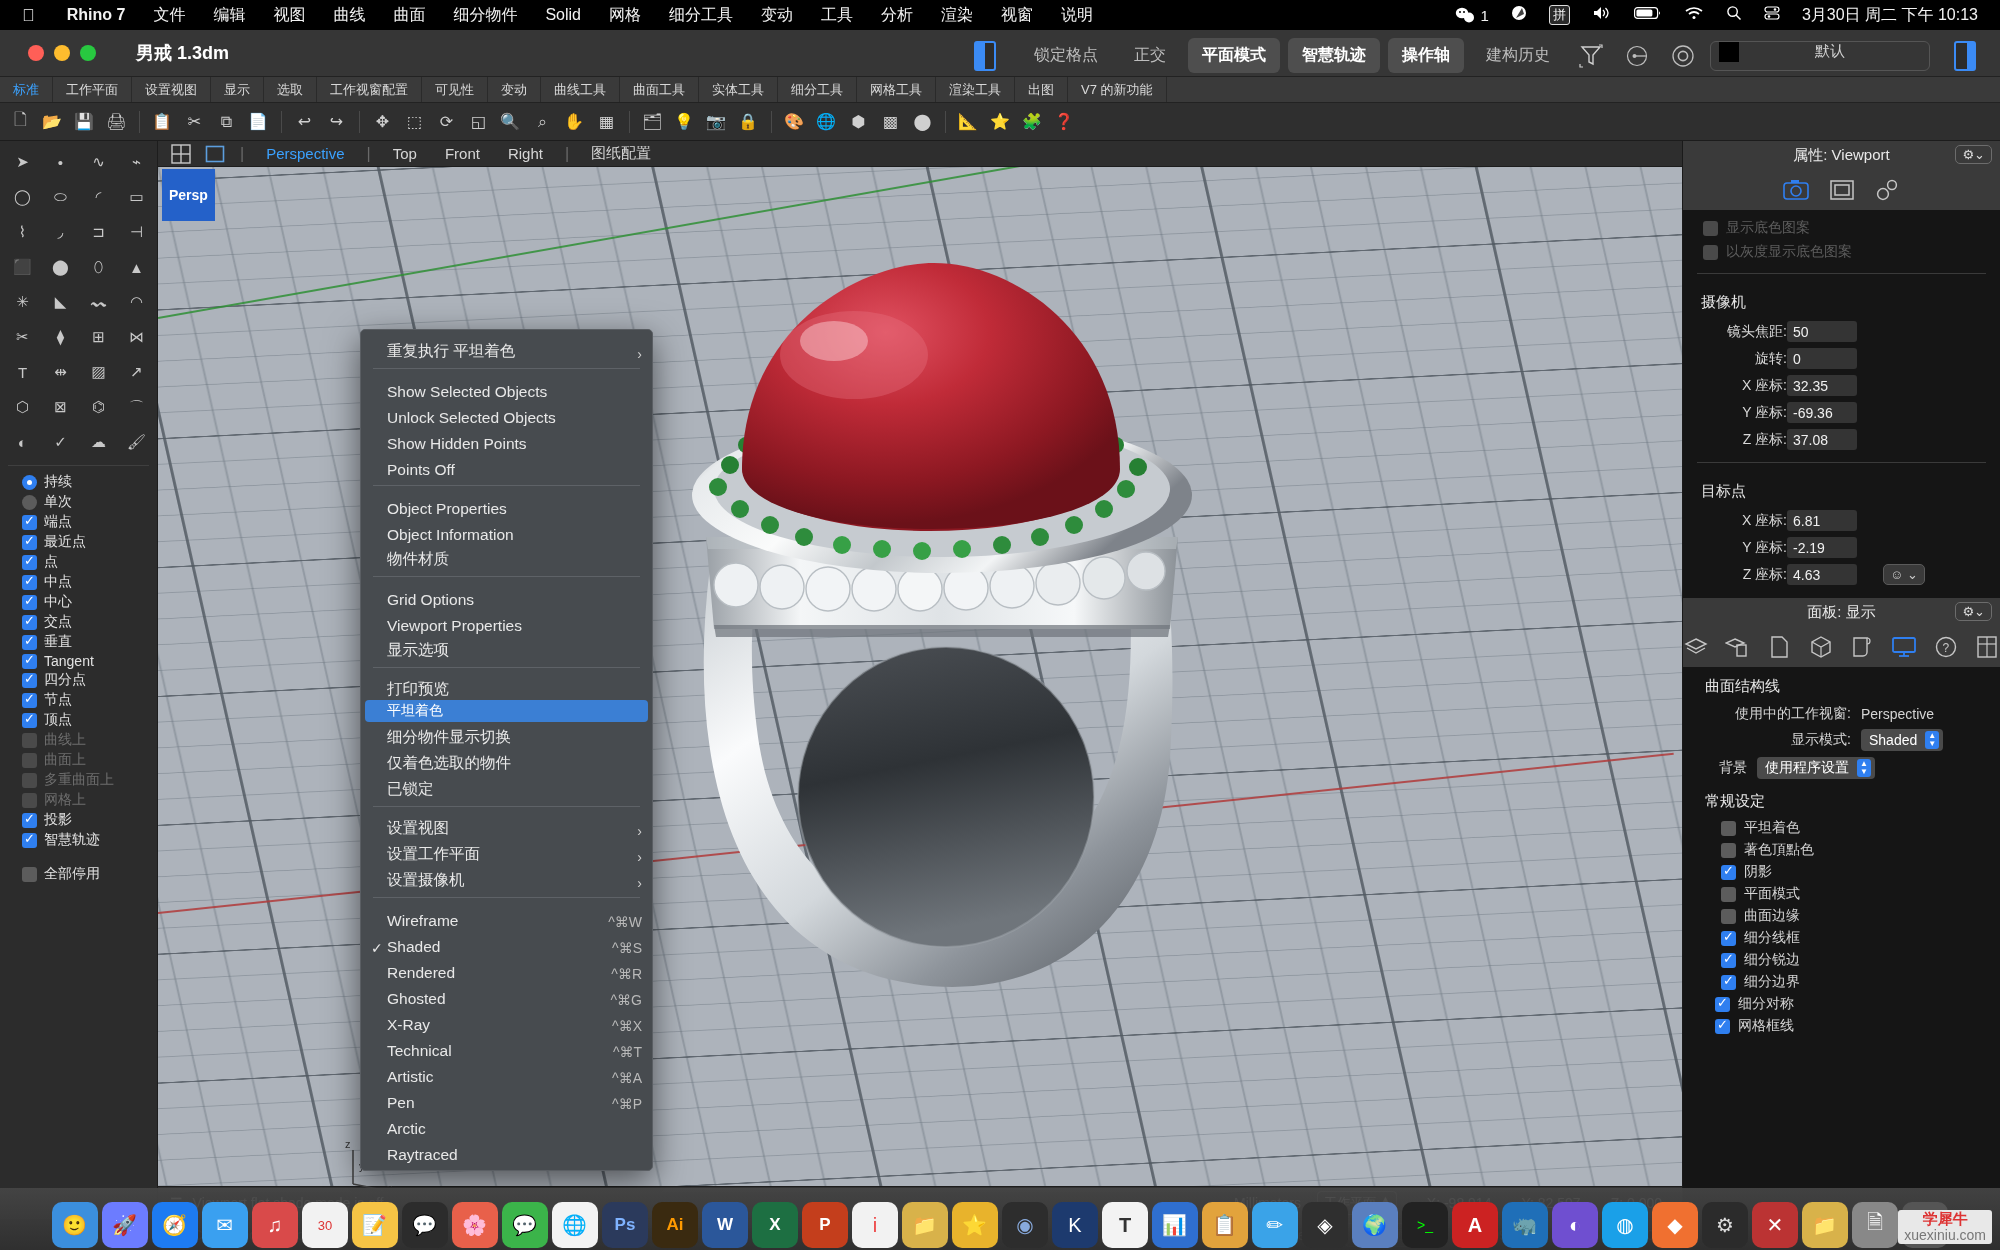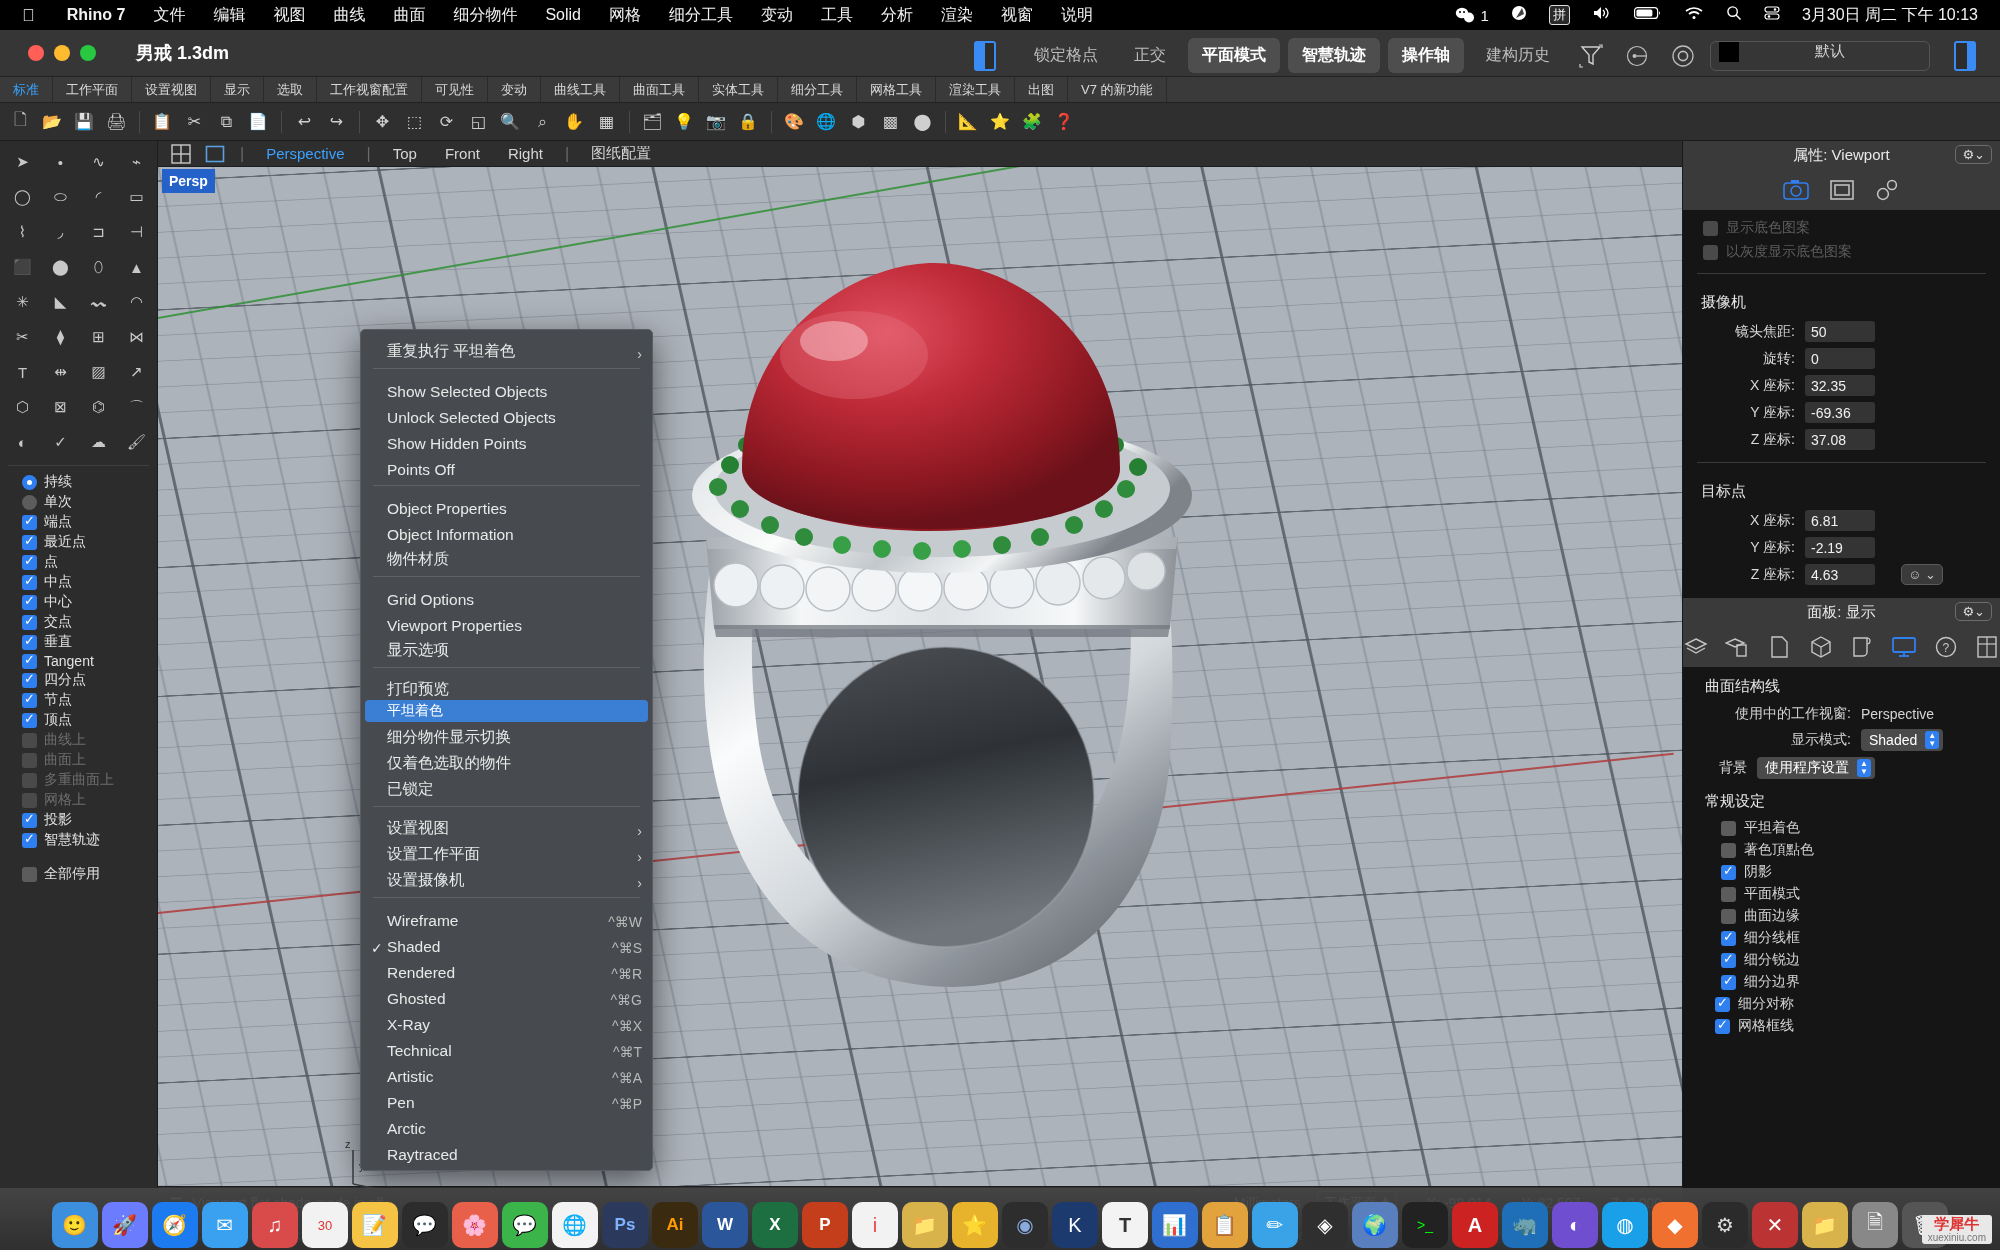--- a/index.html
+++ b/index.html
@@ -89,21 +89,21 @@
   .gridmajor { position:absolute; inset:-40%; background-image:
       linear-gradient(rgba(80,88,96,.75) 1.5px, transparent 1.5px),
       linear-gradient(90deg, rgba(80,88,96,.75) 1.5px, transparent 1.5px);
     background-size:130px 130px; transform:rotateX(62deg) rotate(-6deg) scale(2.1); }
   .axisG { position:absolute; left:0; top:150px; width:100%; height:2px; background:#2f8f35;
     transform:rotate(-10deg); transform-origin:left center; opacity:.85; }
   .axisR { position:absolute; left:0; top:745px; width:100%; height:2px; background:#b03a3a;
     transform:rotate(-6deg); transform-origin:left center; opacity:.85; }
 
   .vplabel { position:absolute; left:4px; top:2px; background:#2461c9; color:#fff; font-size:14px;
-    font-weight:bold; padding:4px 7px; z-index:5; }
+    font-weight:bold; padding:18px 7px; z-index:5; }
   .axisgizmo { position:absolute; left:185px; bottom:20px; width:60px; height:60px; z-index:4; }
 
   
   .ring { position:absolute; left:500px; top:70px; width:560px; height:760px; }
 
   
   .ctxmenu { position:absolute; left:202px; top:188px; width:293px; background:#474b4f;
     border-radius:5px; box-shadow:0 10px 34px rgba(0,0,0,.55); z-index:40; padding:6px 0;
     border:1px solid #5a5e63; }
   .ctxitem { display:flex; align-items:flex-end; height:26px; padding:0 10px 0 26px;
@@ -135,21 +135,21 @@
     padding:1px 6px; font-size:13px; color:#ddd; }
   .picons { height:40px; background:#3a3a3a; display:flex; align-items:center; justify-content:center; gap:16px; }
   .picons .pic { width:30px; height:26px; display:flex; align-items:center; justify-content:center;
     color:#c6c6c6; }
   .picons .pic.act { color:#2f7ff0; }
   .pbody { padding:6px 0 0 0; overflow:hidden; }
   .prow { display:flex; align-items:center; gap:8px; padding:3px 12px 3px 20px; font-size:14px; color:#cfcfcf; }
   .prow.dim { color:#5d5d5d; }
   .psec { font-size:15px; color:#e4e4e4; padding:10px 0 6px 18px; }
   .fieldrow { display:flex; align-items:center; padding:3px 0 3px 0; font-size:14px; color:#d8d8d8; }
-  .flabel { width:122px; text-align:right; padding-right:10px; }
+  .flabel { width:104px; text-align:right; }
   .fval { background:#343434; border-radius:3px; width:70px; height:21px; display:flex;
     align-items:center; padding-left:6px; color:#f0f0f0; font-size:14px; }
   .hsep { height:1px; background:#3a3a3a; margin:9px 14px; }
   .mini { margin-left:26px; border:1px solid #5a5a5a; border-radius:5px; padding:0 6px; height:21px;
     display:flex; align-items:center; gap:5px; color:#ccc; font-size:13px; background:#3a3a3a;}
   .pbody2 { background:#151515; }
   .dtitle { font-size:15px; color:#e8e8e8; padding:10px 0 6px 22px; }
   .kv { display:flex; align-items:center; font-size:14px; color:#d4d4d4; padding:3px 0; }
   .kv .k { width:178px; text-align:right; padding-right:10px; }
   .sel { background:#4a4a4a; border-radius:4px; height:22px; display:flex; align-items:center;
@@ -160,21 +160,21 @@
 
   
   .dock { position:absolute; left:0; bottom:0; width:2000px; height:62px;
     background:linear-gradient(180deg,rgba(70,70,70,.92),rgba(48,48,48,.95));
     display:flex; align-items:flex-end; justify-content:center; gap:4px; padding-bottom:2px; z-index:60; }
   .dk { width:46px; height:46px; border-radius:10px; display:flex; align-items:center;
     justify-content:center; font-size:20px; color:#fff; position:relative; }
   .wm { position:absolute; right:8px; bottom:6px; background:#e8e8e8; border-radius:3px;
     padding:1px 6px; z-index:70; text-align:center; line-height:1.1; }
   .wm .t1 { font-size:15px; color:#d33; font-weight:bold; }
-  .wm .t2 { font-size:10px; color:#777; }
+  .wm .t2 { font-size:14px; color:#777; }
 </style>
 </head>
 <body>
 
 <div class="macbar">
   <span class="apple"></span>
   <span class="mi bold">Rhino 7</span>
   <span class="mi">文件</span>
   <span class="mi">编辑</span>
   <span class="mi">视图</span>

